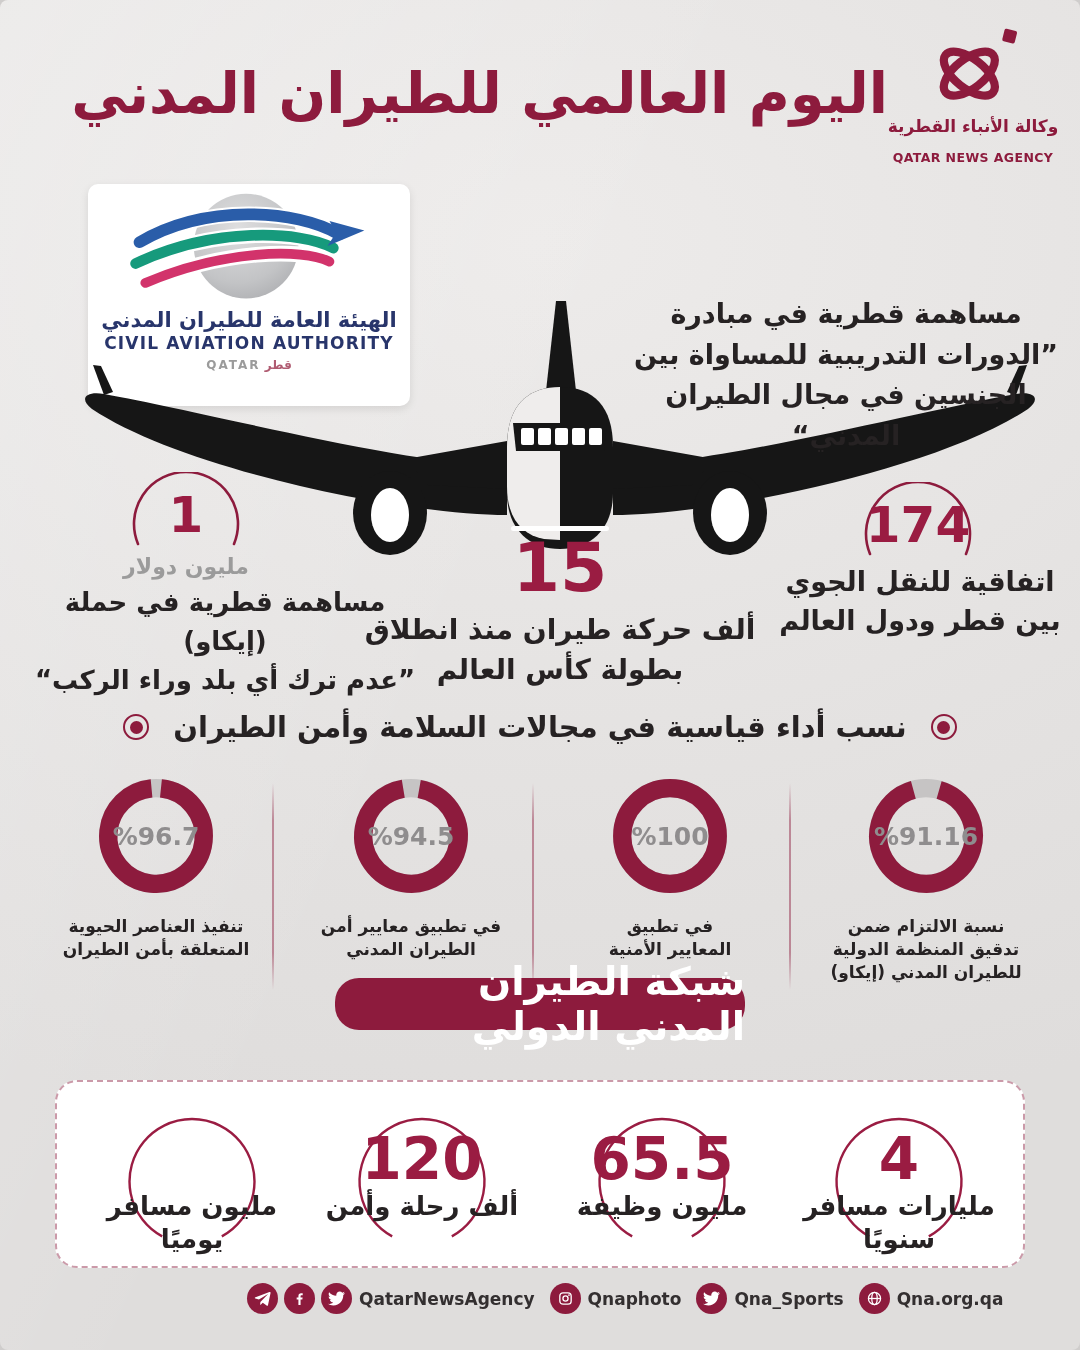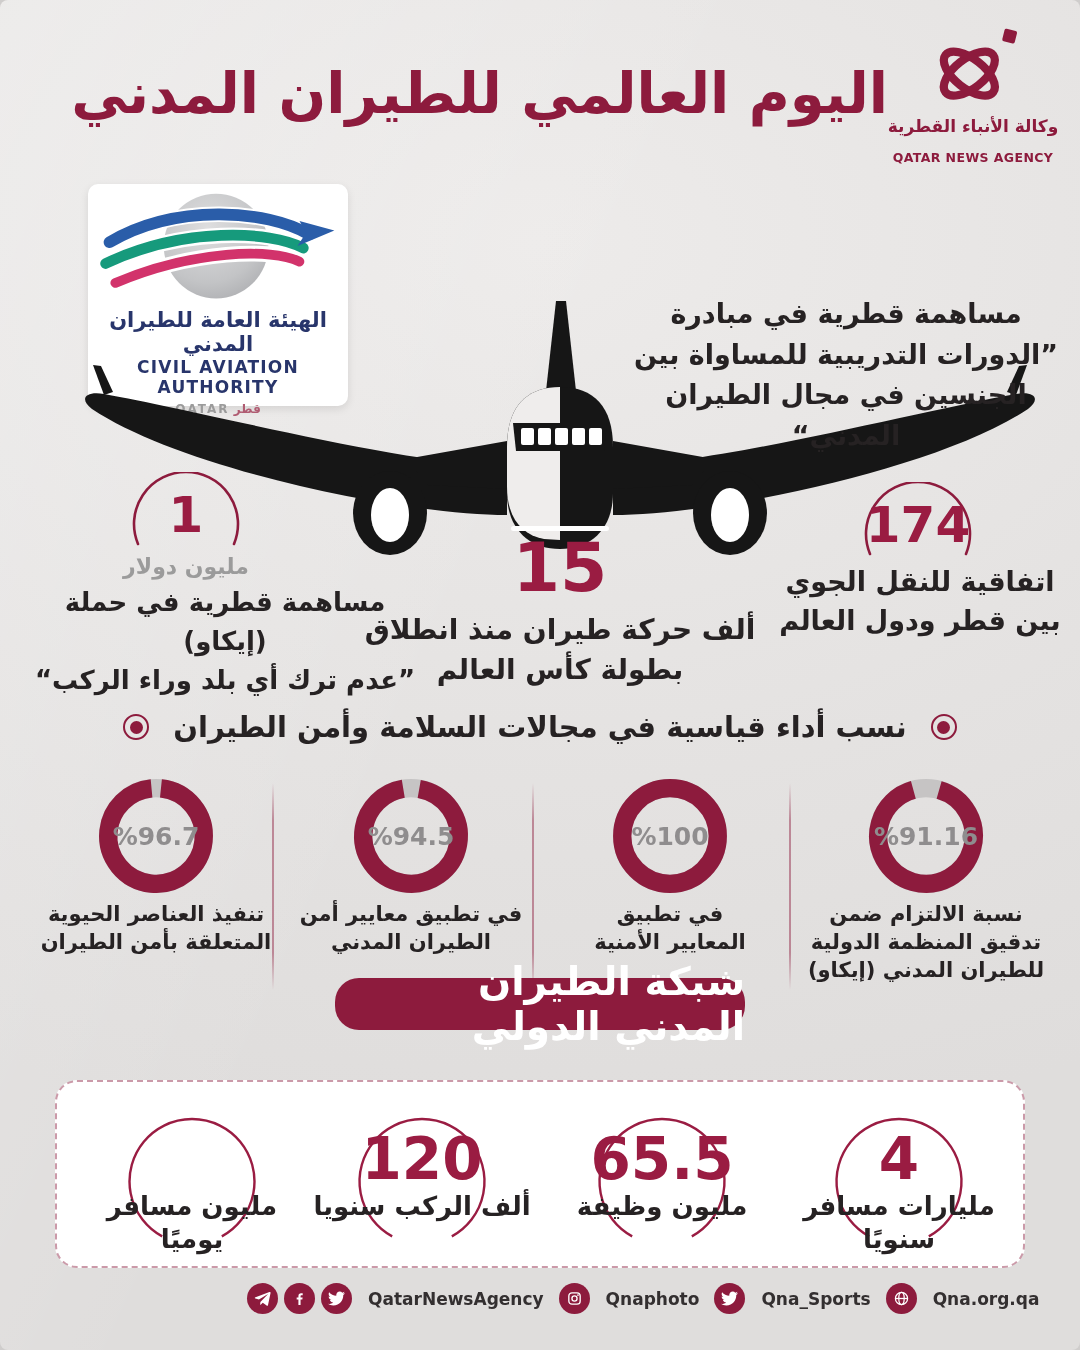--- a/index.html
+++ b/index.html
@@ -18,21 +18,21 @@
     position:absolute;top:58px;right:192px;white-space:nowrap;
     font-size:56px;font-weight:bold;color:#8d1b3d;line-height:1.3;direction:rtl;
   }
   .qna{position:absolute;top:26px;right:18px;width:178px;text-align:center;color:#8d1b3d;}
   .qna svg{display:block;margin:0 auto;}
   .qna-ar{font-size:17px;font-weight:bold;margin-top:2px;direction:rtl;}
   .qna-en{font-size:12.5px;font-weight:bold;letter-spacing:.4px;margin-top:14px;}
 
   
   .caa{
-    position:absolute;left:88px;top:184px;width:260px;height:222px;background:#fff;
+    position:absolute;left:88px;top:184px;width:322px;height:222px;background:#fff;
     border-radius:10px;box-shadow:0 3px 8px rgba(0,0,0,.10);text-align:center;
   }
   .caa svg{display:block;margin:2px auto 0;}
   .caa-ar{font-size:21px;font-weight:bold;color:#28356b;direction:rtl;margin-top:-4px;}
   .caa-en{font-size:17px;font-weight:bold;color:#28356b;letter-spacing:1.2px;margin-top:1px;}
   .caa-qatar{font-size:12px;font-weight:bold;margin-top:5px;direction:rtl;}
   .caa-qatar .q-ar{color:#b05c72;}
   .caa-qatar .q-en{color:#9b9b9b;letter-spacing:2px;}
 
   
@@ -61,21 +61,21 @@
   .bullet{width:22px;height:22px;border:2px solid #8d1b3d;border-radius:50%;
     display:flex;align-items:center;justify-content:center;flex:0 0 auto;}
   .bullet::after{content:"";width:13px;height:13px;background:#8d1b3d;border-radius:50%;}
 
   .donut-col{position:absolute;top:775px;width:250px;text-align:center;}
   #dcol-0{left:31px;} #dcol-1{left:286px;} #dcol-2{left:545px;} #dcol-3{left:801px;}
   .donut{position:relative;width:122px;height:122px;margin:0 auto;}
   .donut svg{position:absolute;inset:0;width:122px;height:122px;}
   .donut-pct{position:absolute;inset:0;display:flex;align-items:center;justify-content:center;
     font-size:25px;font-weight:bold;color:#8f8d8e;direction:ltr;}
-  .donut-text{margin-top:3px;font-size:21px;font-weight:bold;color:#262223;line-height:1.34;direction:rtl;}
+  .donut-text{margin-top:18px;font-size:17px;font-weight:bold;color:#262223;line-height:1.34;direction:rtl;}
   .vdiv{position:absolute;top:783px;width:2px;height:207px;
     background:linear-gradient(180deg,rgba(141,27,61,0),rgba(141,27,61,.45) 18%,rgba(141,27,61,.45) 82%,rgba(141,27,61,0));}
   #vdiv-0{left:272px;} #vdiv-1{left:532px;} #vdiv-2{left:789px;}
 
   
   .banner{
     position:absolute;left:335px;top:978px;width:410px;height:52px;background:#8d1b3d;
     border-radius:24px;display:flex;align-items:center;justify-content:center;
     color:#fff;font-size:39px;font-weight:bold;direction:rtl;
   }
@@ -89,21 +89,21 @@
   .net-num{position:absolute;top:48px;left:0;right:0;font-size:58px;font-weight:bold;color:#9a1c42;line-height:1;}
   .net-text{position:absolute;top:108px;left:0;right:0;font-size:26px;font-weight:bold;
     color:#262223;line-height:1.28;direction:rtl;}
 
   
   .footer{position:absolute;left:247px;top:1283px;display:flex;align-items:center;gap:15px;}
   .fgroup{display:flex;align-items:center;gap:6px;}
   .ficon{width:31px;height:31px;border-radius:50%;background:#8d1b3d;
     display:flex;align-items:center;justify-content:center;flex:0 0 auto;}
   .ficon svg{width:17px;height:17px;display:block;}
-  .flabel{font-size:17px;font-weight:bold;color:#332f30;margin-left:10px;}
+  .flabel{font-size:17px;font-weight:bold;color:#332f30;margin-left:1px;}
 </style>
 </head>
 <body>
 
 <div class="page">
 
   <div class="title">اليوم العالمي للطيران المدني</div>
   <div class="qna">
     <svg width="112" height="88" viewBox="0 0 120 96">
       <g stroke="#8d1b3d" stroke-width="9" fill="none">
@@ -263,21 +263,21 @@
         <path d="M29,89 A44,44 0 1 1 71,89" fill="none" stroke="#9a1c42" stroke-width="1.7"></path>
       </svg>
       <div class="net-text preline">مليون مسافر
 يوميًا</div>
     </div>
     <div class="net-col" id="ncol-1">
       <svg class="net-circle" viewBox="0 0 100 100">
         <path d="M29,89 A44,44 0 1 1 71,89" fill="none" stroke="#9a1c42" stroke-width="1.7"></path>
       </svg>
       <div class="net-num">120</div>
-      <div class="net-text preline">ألف الركب سنويا</div>
+      <div class="net-text preline">ألف رحلة وأمن</div>
     </div>
     <div class="net-col" id="ncol-2">
       <svg class="net-circle" viewBox="0 0 100 100">
         <path d="M29,89 A44,44 0 1 1 71,89" fill="none" stroke="#9a1c42" stroke-width="1.7"></path>
       </svg>
       <div class="net-num">65.5</div>
       <div class="net-text preline">مليون وظيفة</div>
     </div>
     <div class="net-col" id="ncol-3">
       <svg class="net-circle" viewBox="0 0 100 100">

